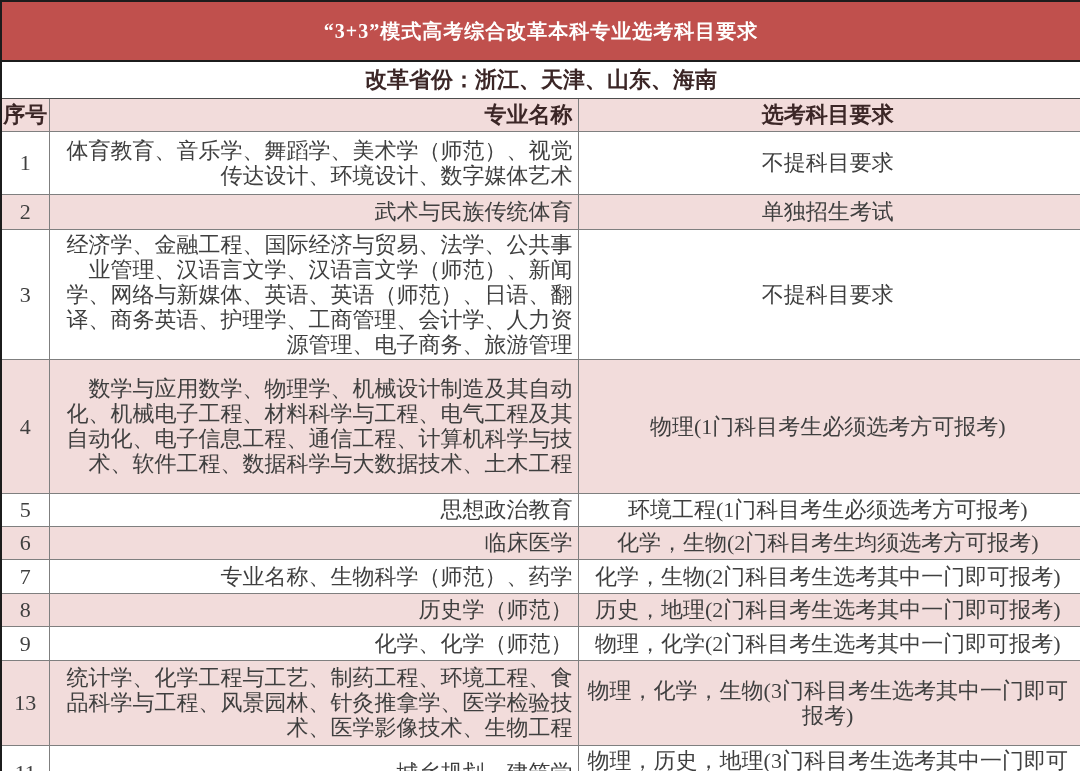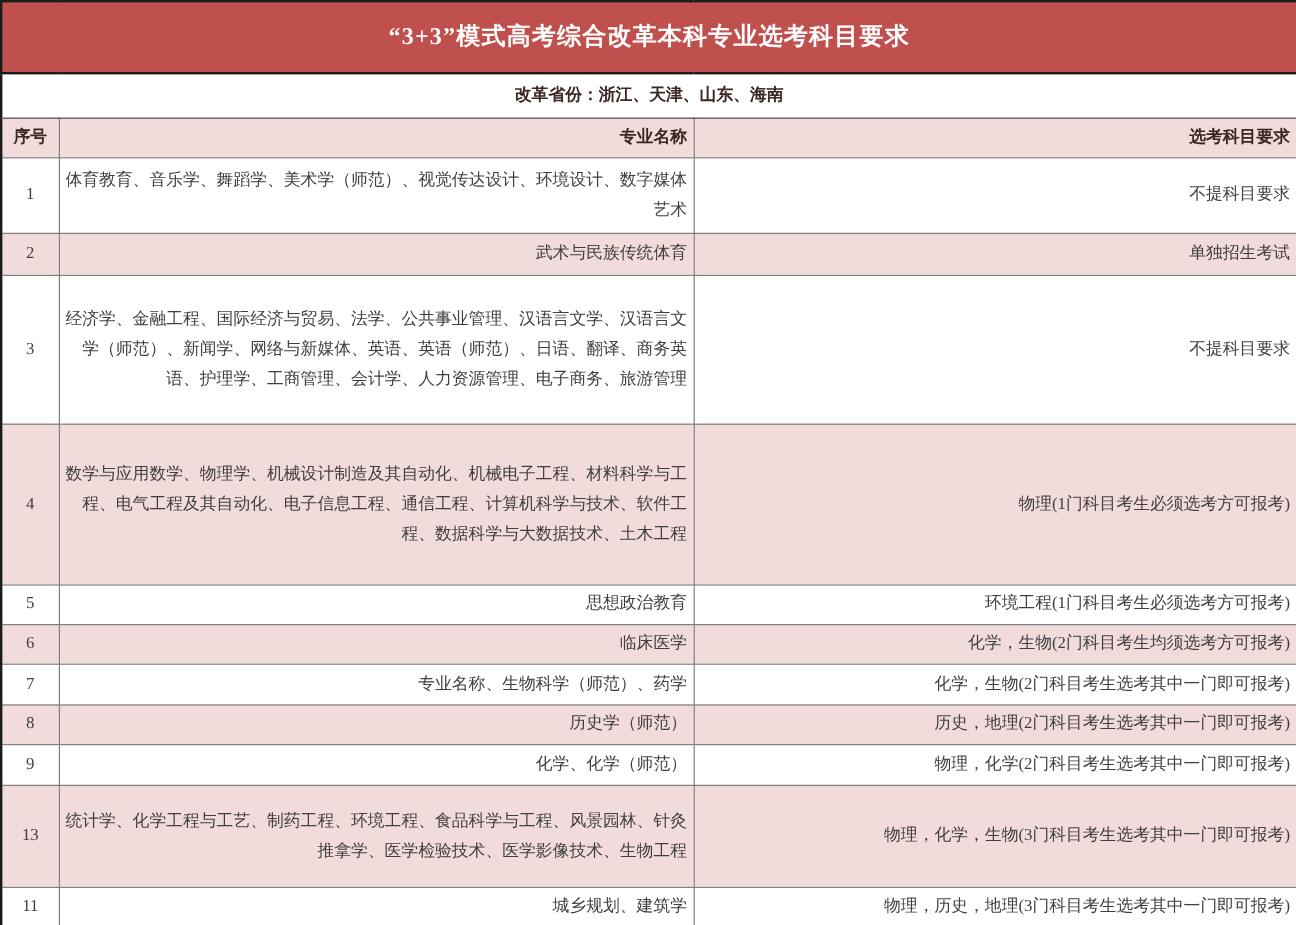--- a/index.html
+++ b/index.html
@@ -18,21 +18,21 @@
     table-layout: fixed;
     border: 2px solid #1c1c1c;
   }
   col.c-no { width: 48px; }
   col.c-majors { width: 529px; }
   col.c-req { width: 503px; }
 
   td, th {
     border: 1px solid #7f7f7f;
     vertical-align: middle;
-    font-size: 14px;
+    font-size: 22px;
     line-height: 25px;
     color: #3f3f3f;
     padding: 2px 5px;
     box-sizing: border-box;
     word-break: break-all;
   }
 
   tr.title-row td {
     height: 60px;
     background: #c0504d;
@@ -59,21 +59,21 @@
     color: #3b2626;
     font-weight: bold;
   }
   tr.header-row td.cell-no { text-align: center; padding: 2px 1px; }
 
   tr.white { background: #ffffff; }
   tr.pink  { background: #f2dcdb; }
 
   td.cell-no { text-align: center; padding: 2px 1px; }
   td.cell-majors { text-align: right; }
-  td.cell-req { text-align: right; padding-left: 2px; }
+  td.cell-req { text-align: center; padding-left: 2px; }
 
   tr.r1  { height: 63px; }
   tr.r2  { height: 35px; }
   tr.r3  { height: 124px; }
   tr.r4  { height: 134px; }
   tr.r5  { height: 33px; }
   tr.r6  { height: 33px; }
   tr.r7  { height: 34px; }
   tr.r8  { height: 33px; }
   tr.r9  { height: 34px; }

